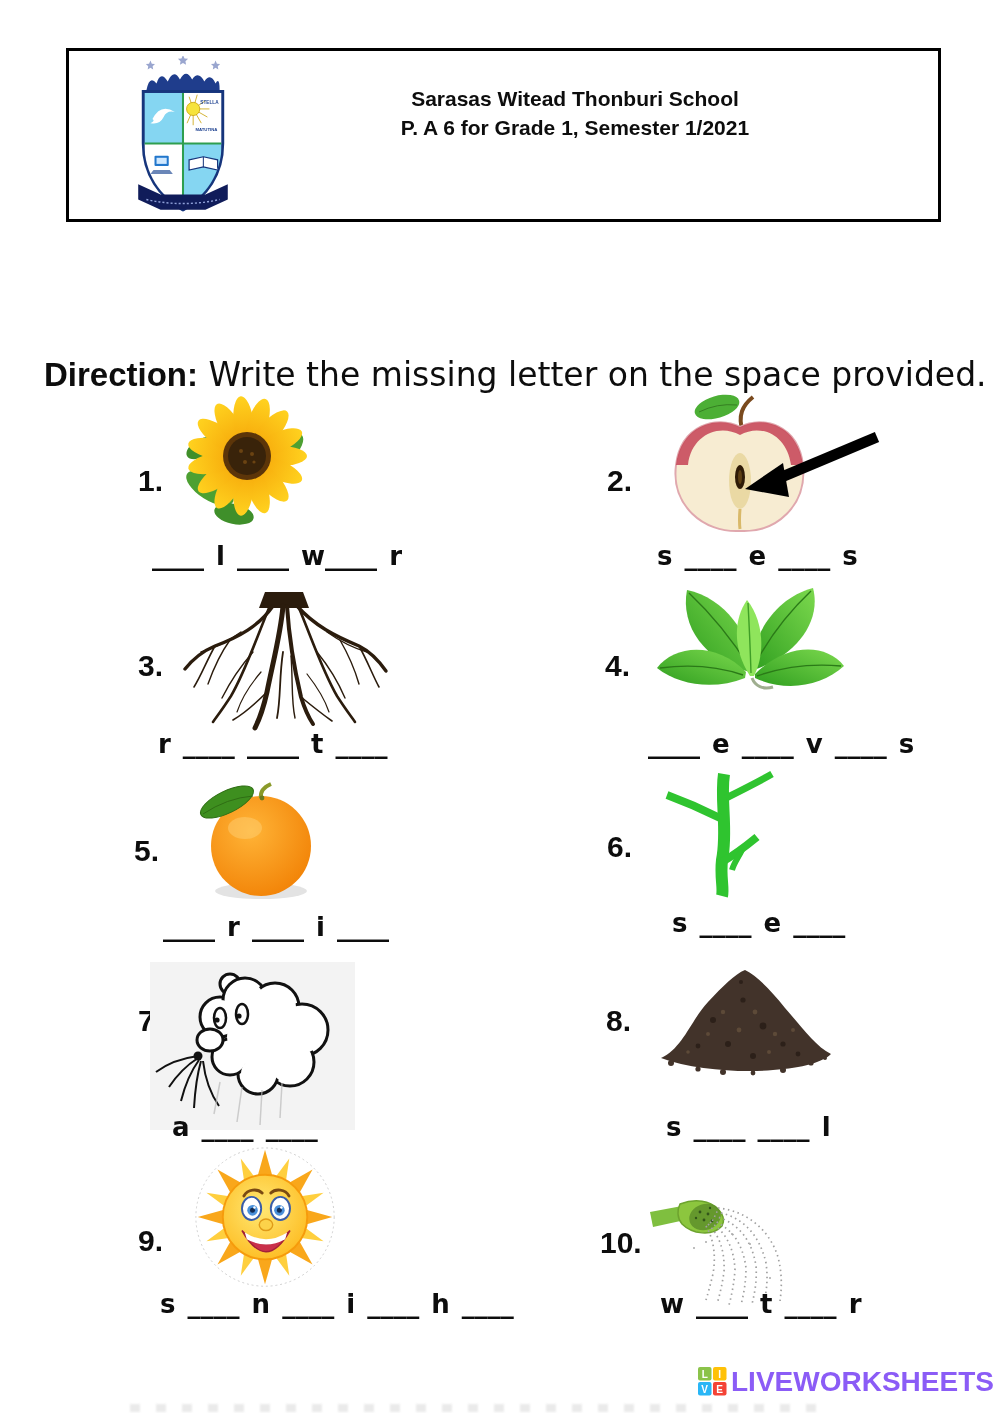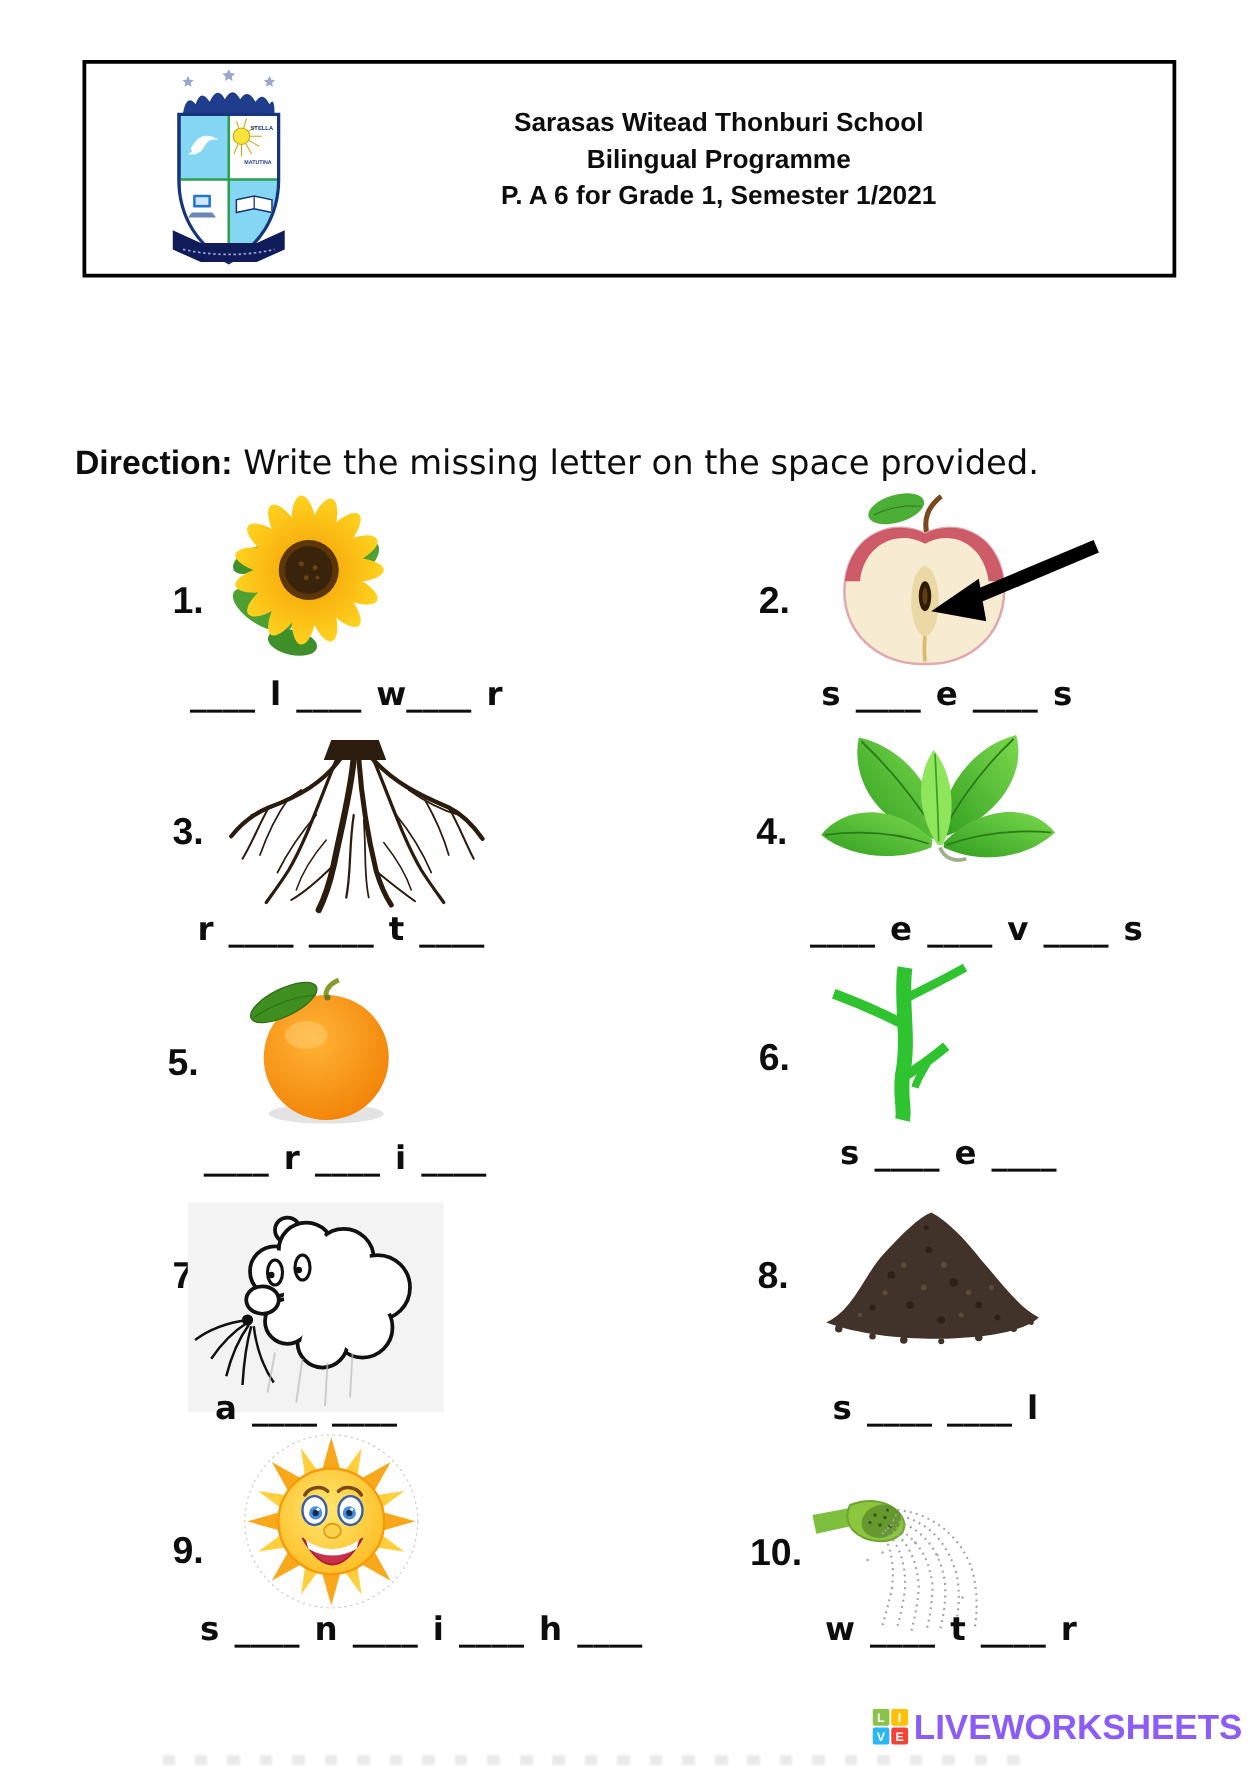--- a/index.html
+++ b/index.html
@@ -6,21 +6,21 @@
   #page{position:relative;width:1000px;height:1413px;background:#ffffff;overflow:hidden;
         font-family:"Liberation Sans",sans-serif;color:#0d0d0d;}
 
   .header-box{position:absolute;left:66px;top:48px;width:869px;height:168px;border:3px solid #000;background:#fff;}
   .crest{position:absolute;left:126px;top:56px;width:114px;height:162px;}
   .header-text{position:absolute;left:255px;top:84px;width:640px;text-align:center;
                font-weight:bold;font-size:21px;line-height:29px;}
 
   .name-line{position:absolute;left:70px;top:237px;font-size:25px;font-weight:bold;white-space:pre;}
 
-  .direction{position:absolute;left:60px;top:355px;font-size:27px;white-space:pre;}
+  .direction{position:absolute;left:44px;top:355px;font-size:33px;white-space:pre;}
   .direction .lbl{font-weight:bold;font-family:"Liberation Sans",sans-serif;}
   .direction .txt{font-family:"DejaVu Sans",sans-serif;}
 
   .num{position:absolute;font-size:30px;font-weight:bold;}
   .img{position:absolute;}
   .img svg{display:block;width:100%;height:100%;}
   .ans{position:absolute;font-size:26px;font-weight:bold;font-family:"DejaVu Sans",sans-serif;
        white-space:pre;word-spacing:3px;}
 
   #n1{left:138px;top:464px;}  #n2{left:607px;top:464px;}
@@ -104,21 +104,20 @@
         <line x1="76" y1="99" x2="76" y2="109" stroke="#16357c" stroke-width="1"></line>
       </g>
 
       <path d="M12,126 L34,136 L78,136 L100,126 L100,141 L78,151 L34,151 L12,141 Z" fill="#101c5a"></path>
       <path d="M20,141 Q56,149 92,141" stroke="#8fa0d8" stroke-width="1.4" fill="none" stroke-dasharray="2 2"></path>
     </svg>
   </div>
 
   <div class="header-text">
     <div>Sarasas Witead Thonburi School</div>
-    <div>Bilingual Programme</div>
     <div>P. A 6 for Grade 1, Semester 1/2021</div>
   </div>
 
 
   <div class="direction"><span class="lbl">Direction:</span><span class="txt"> Write the missing letter on the space provided.</span></div>
 
   <div class="num" id="n1">1.</div>
   <div class="num" id="n2">2.</div>
   <div class="num" id="n3">3.</div>
   <div class="num" id="n4">4.</div>

